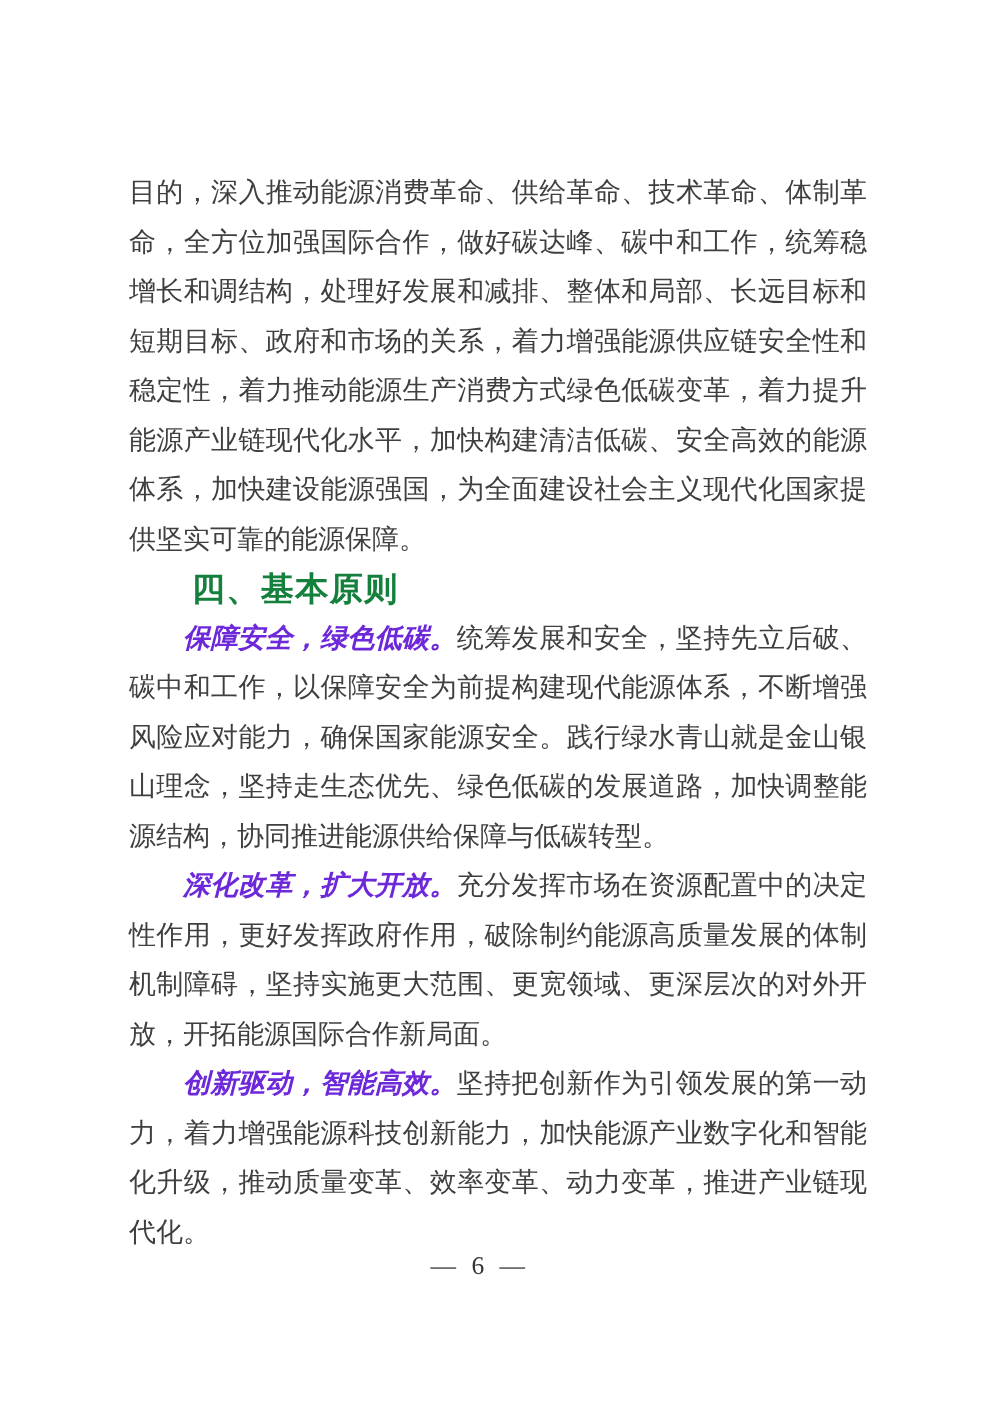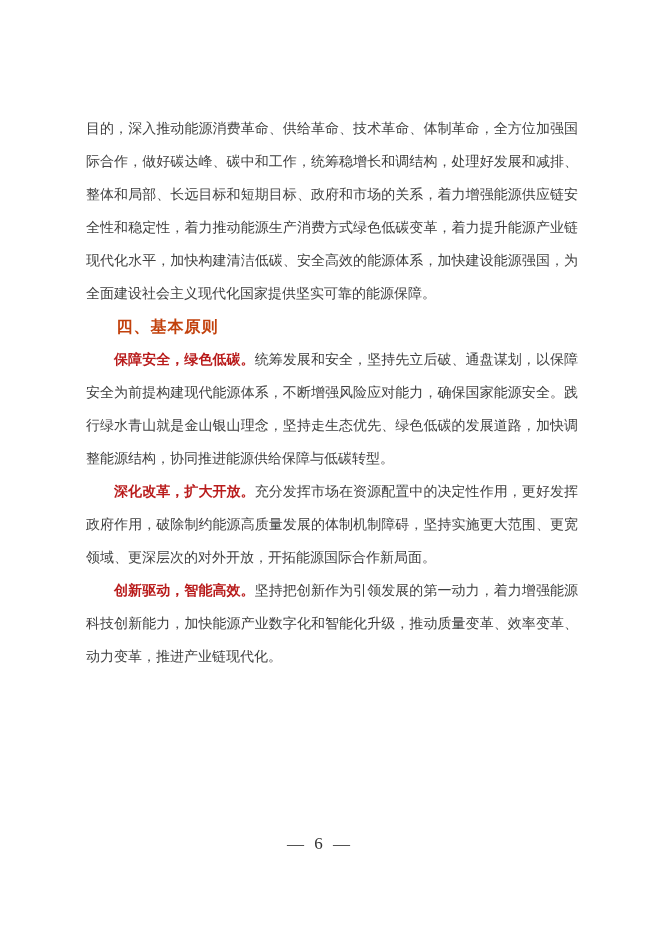--- a/index.html
+++ b/index.html
@@ -23,44 +23,45 @@
   }
   .content {
     position: absolute;
     left: 86px;
     top: 112px;
     width: 492px;
   }
   p.para {
     margin: 0;
     font-family: "Liberation Serif", "DejaVu Serif", serif;
-    font-size: 14px;
+    font-size: 18px;
     line-height: 33px;
     color: #3f3f3f;
     text-align: justify;
     text-justify: inter-character;
     word-break: break-all;
     overflow-wrap: break-word;
   }
   p.para.indent {
     text-indent: 2em;
   }
   h2.heading {
     margin: 0;
     font-family: "Liberation Sans", "DejaVu Sans", sans-serif;
-    font-size: 16px;
+    font-size: 22px;
     font-weight: 700;
-    color: #c2410c;
+    color: #15803d;
     line-height: 33px;
     text-indent: 1.9em;
     letter-spacing: 1px;
   }
   .lead {
     font-weight: 700;
-    color: #b91c1c;
+    color: #6d28d9;
+    font-style: italic;
   }
   .footer {
     position: absolute;
     left: 0;
     right: 21px;
     top: 833px;
     text-align: center;
     font-family: "Liberation Serif", "DejaVu Serif", serif;
     font-size: 17px;
     line-height: 22px;
@@ -68,18 +69,18 @@
     letter-spacing: 3px;
   }
 </style>
 </head>
 <body>
 
 <div class="page">
   <div class="content">
     <p class="para">目的，深入推动能源消费革命、供给革命、技术革命、体制革命，全方位加强国际合作，做好碳达峰、碳中和工作，统筹稳增长和调结构，处理好发展和减排、整体和局部、长远目标和短期目标、政府和市场的关系，着力增强能源供应链安全性和稳定性，着力推动能源生产消费方式绿色低碳变革，着力提升能源产业链现代化水平，加快构建清洁低碳、安全高效的能源体系，加快建设能源强国，为全面建设社会主义现代化国家提供坚实可靠的能源保障。</p>
     <h2 class="heading">四、基本原则</h2>
-    <p class="para indent"><span class="lead">保障安全，绿色低碳。</span><span>统筹发展和安全，坚持先立后破、通盘谋划，以保障安全为前提构建现代能源体系，不断增强风险应对能力，确保国家能源安全。践行绿水青山就是金山银山理念，坚持走生态优先、绿色低碳的发展道路，加快调整能源结构，协同推进能源供给保障与低碳转型。</span></p>
+    <p class="para indent"><span class="lead">保障安全，绿色低碳。</span><span>统筹发展和安全，坚持先立后破、碳中和工作，以保障安全为前提构建现代能源体系，不断增强风险应对能力，确保国家能源安全。践行绿水青山就是金山银山理念，坚持走生态优先、绿色低碳的发展道路，加快调整能源结构，协同推进能源供给保障与低碳转型。</span></p>
     <p class="para indent"><span class="lead">深化改革，扩大开放。</span><span>充分发挥市场在资源配置中的决定性作用，更好发挥政府作用，破除制约能源高质量发展的体制机制障碍，坚持实施更大范围、更宽领域、更深层次的对外开放，开拓能源国际合作新局面。</span></p>
     <p class="para indent"><span class="lead">创新驱动，智能高效。</span><span>坚持把创新作为引领发展的第一动力，着力增强能源科技创新能力，加快能源产业数字化和智能化升级，推动质量变革、效率变革、动力变革，推进产业链现代化。</span></p>
   </div>
   <div class="footer">— 6 —</div>
 </div>
 
 </body></html>

